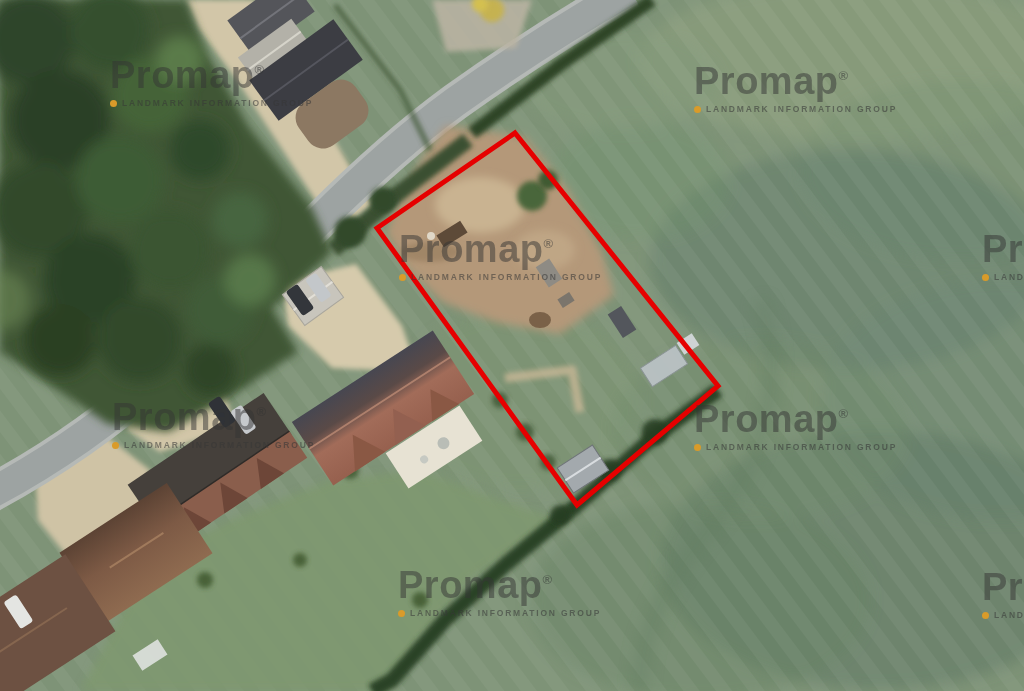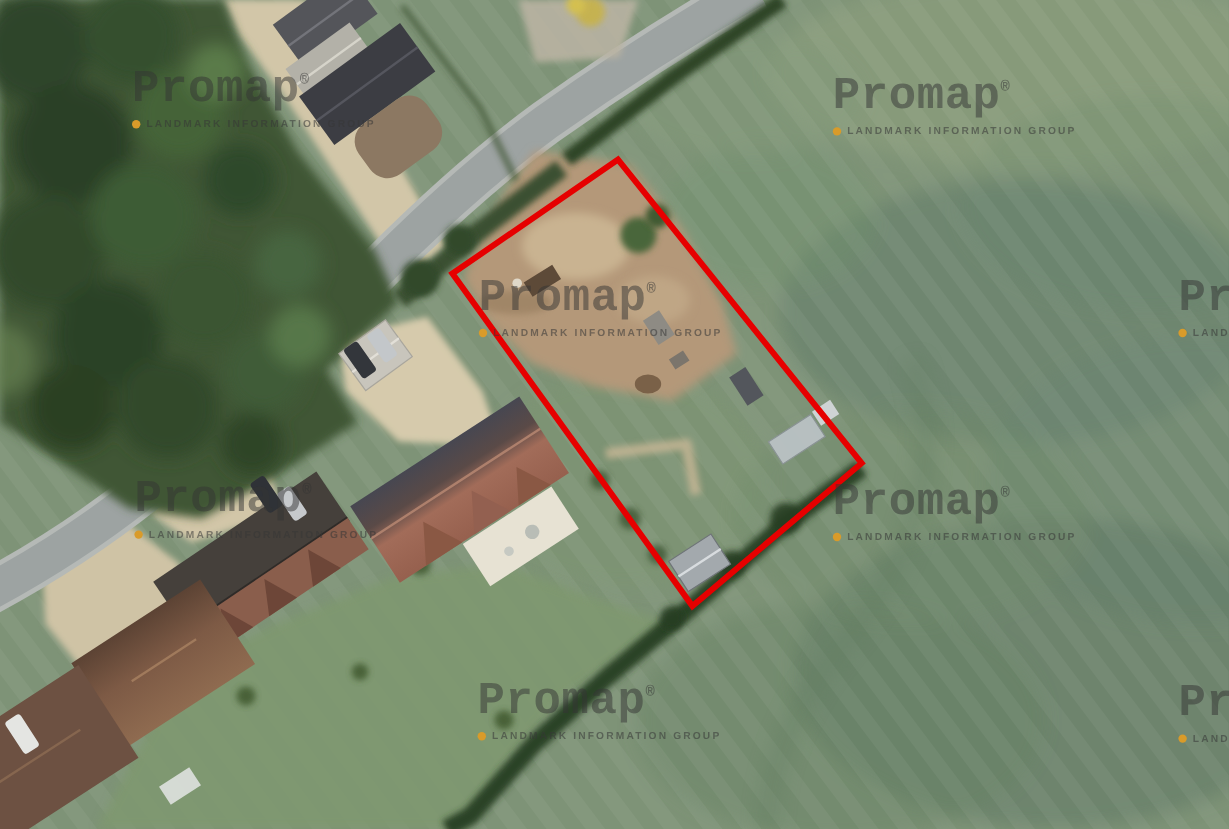--- a/index.html
+++ b/index.html
@@ -5,21 +5,21 @@
   html,body{margin:0;padding:0;background:#222;}
   #stage{
     position:relative;width:1024px;height:691px;overflow:hidden;
     background:#7e9377;font-family:"Liberation Sans",sans-serif;
   }
   #stage svg{position:absolute;left:0;top:0;}
   .wm{
     position:absolute;width:210px;color:rgba(52,52,52,.5);
     pointer-events:none;line-height:1;
   }
-  .wm-name{font-size:38px;font-weight:700;letter-spacing:.5px;font-family:Liberation Mono, monospace;}
+  .wm-name{font-size:38px;font-weight:700;letter-spacing:.5px;}
   .wm-reg{font-size:13px;font-weight:700;vertical-align:14px;}
   .wm-sub{
     margin-top:5px;display:flex;align-items:center;gap:5px;
     font-size:8.5px;font-weight:700;letter-spacing:1.8px;color:rgba(55,55,55,.55);
     white-space:nowrap;
   }
   .wm-dot{width:7px;height:7px;border-radius:50%;background:#d99b2a;flex:0 0 auto;}
 </style>
 </head>
 <body>

